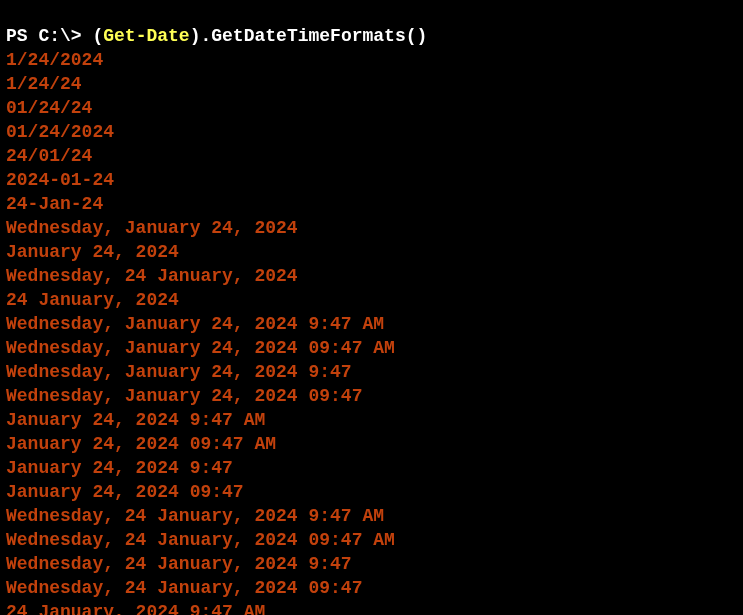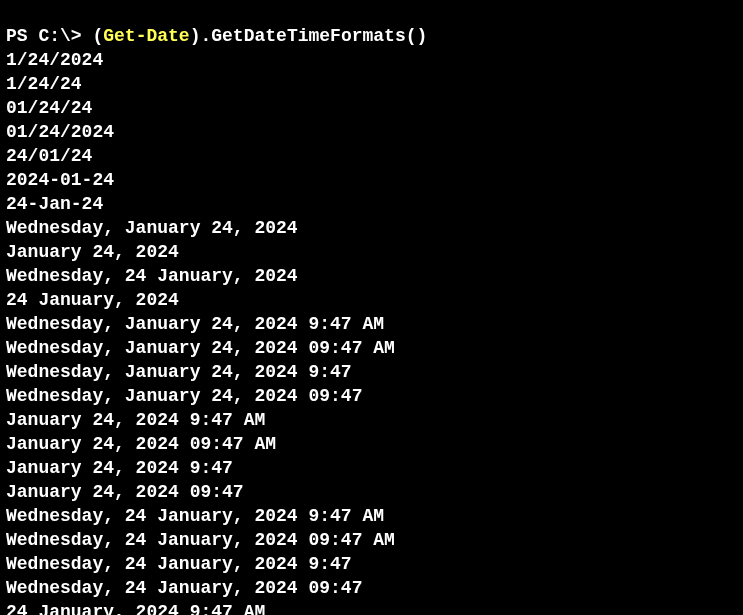--- a/index.html
+++ b/index.html
@@ -33,21 +33,21 @@
       color: #ffffff;
     }
     .cmdlet {
       color: #ffff55;
     }
     .method {
       color: #ffffff;
     }
     .output-line {
       display: block;
-      color: #ffffff;
+      color: #c2410c;
     }
   </style>
 </head>
 <body>
 
 <div class="terminal">
 <span class="prompt-line"><span class="prompt-prefix">PS C:\&gt; </span><span class="paren">(</span><span class="cmdlet">Get-Date</span><span class="paren">)</span><span class="method">.GetDateTimeFormats()</span></span><span id="output-container"><span class="output-line">1/24/2024</span><span class="output-line">1/24/24</span><span class="output-line">01/24/24</span><span class="output-line">01/24/2024</span><span class="output-line">24/01/24</span><span class="output-line">2024-01-24</span><span class="output-line">24-Jan-24</span><span class="output-line">Wednesday, January 24, 2024</span><span class="output-line">January 24, 2024</span><span class="output-line">Wednesday, 24 January, 2024</span><span class="output-line">24 January, 2024</span><span class="output-line">Wednesday, January 24, 2024 9:47 AM</span><span class="output-line">Wednesday, January 24, 2024 09:47 AM</span><span class="output-line">Wednesday, January 24, 2024 9:47</span><span class="output-line">Wednesday, January 24, 2024 09:47</span><span class="output-line">January 24, 2024 9:47 AM</span><span class="output-line">January 24, 2024 09:47 AM</span><span class="output-line">January 24, 2024 9:47</span><span class="output-line">January 24, 2024 09:47</span><span class="output-line">Wednesday, 24 January, 2024 9:47 AM</span><span class="output-line">Wednesday, 24 January, 2024 09:47 AM</span><span class="output-line">Wednesday, 24 January, 2024 9:47</span><span class="output-line">Wednesday, 24 January, 2024 09:47</span><span class="output-line">24 January, 2024 9:47 AM</span></span>
 </div>
 
 </body></html>

